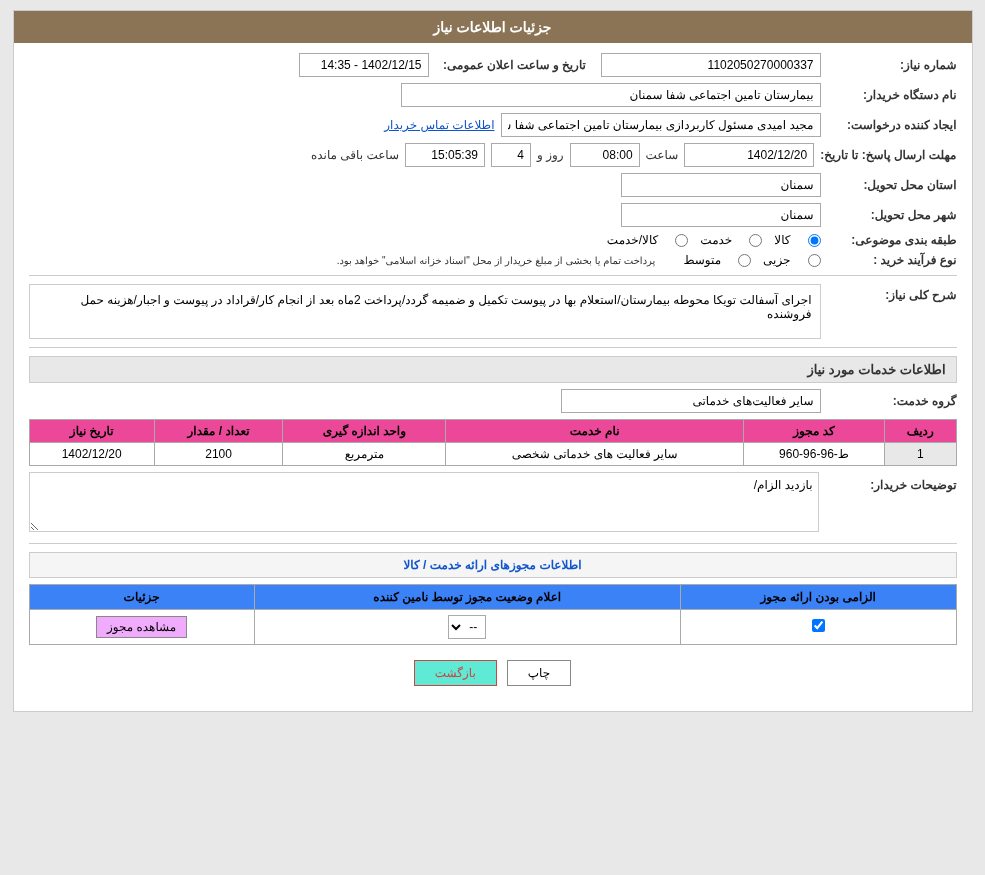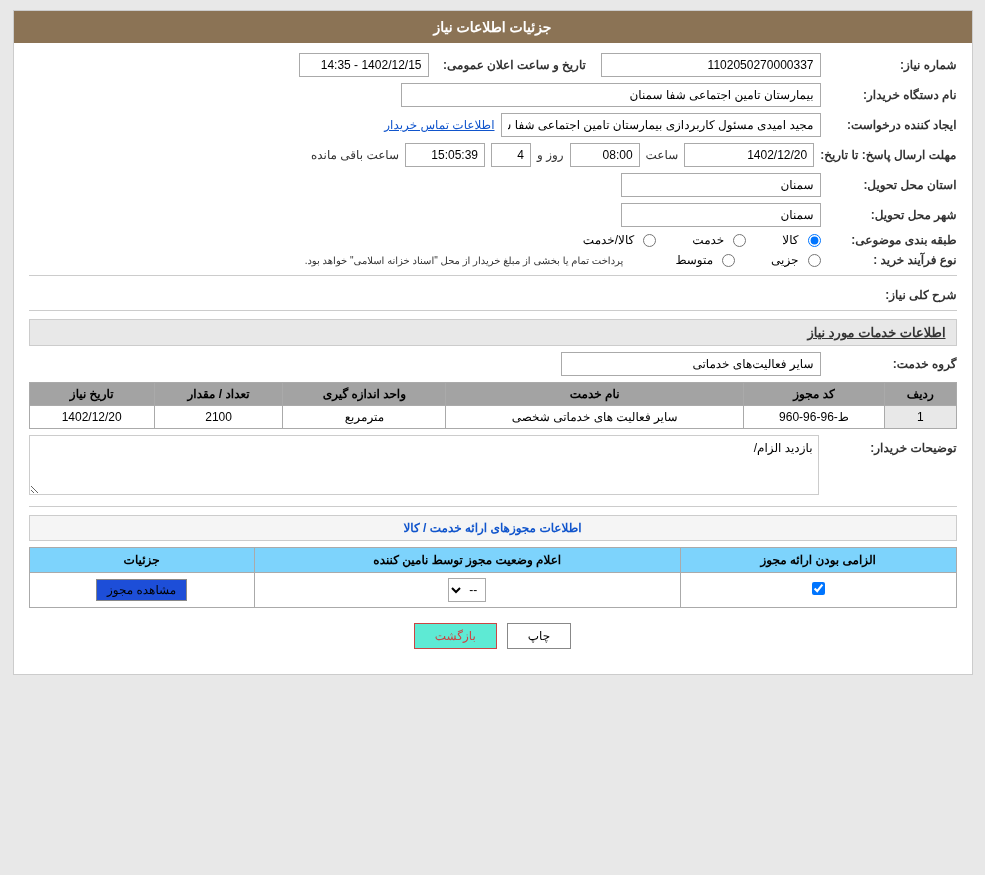--- a/index.html
+++ b/index.html
@@ -57,38 +57,37 @@
       font-size: 12px;
     }
     .section-header {
       background: #e8e8e8;
       border: 1px solid #ccc;
       padding: 5px 10px;
       font-weight: bold;
       font-size: 13px;
       margin: 0 0 6px 0;
       color: #333;
-      text-decoration: underline;
     }
     .divider {
       border: none;
       border-top: 1px solid #ccc;
       margin: 8px 0;
     }
     .table-section {
       margin: 6px 0;
     }
     table.data-table {
       width: 100%;
       border-collapse: collapse;
       font-size: 12px;
       direction: rtl;
     }
     table.data-table th {
-      background: #a3a3a3;
+      background: #ec4899;
       border: 1px solid #aaa;
       padding: 4px 8px;
       text-align: center;
       font-weight: bold;
     }
     table.data-table td {
       border: 1px solid #aaa;
       padding: 4px 8px;
       text-align: center;
     }
@@ -96,22 +95,21 @@
       background: #e8e8e8;
     }
     .radio-group {
       display: flex;
       gap: 12px;
       align-items: center;
     }
     .radio-item {
       display: flex;
       align-items: flex-end;
-      gap: 9px;
-      margin-left: 24px;
+      gap: 17px;
     }
     .buyer-desc-row {
       display: flex;
       gap: 8px;
       margin-bottom: 6px;
     }
     .buyer-desc-label {
       color: #333;
       font-weight: bold;
       white-space: nowrap;
@@ -144,33 +142,33 @@
       color: #1155CC;
       text-align: center;
       margin-bottom: 6px;
     }
     table.permit-table {
       width: 100%;
       border-collapse: collapse;
       font-size: 12px;
     }
     table.permit-table th {
-      background: #7dd3fc;
+      background: #3b82f6;
       border: 1px solid #aaa;
       padding: 5px 8px;
       text-align: center;
       font-weight: bold;
     }
     table.permit-table td {
       border: 1px solid #aaa;
       padding: 5px 8px;
       text-align: center;
     }
     .btn-view {
-      background: #1d4ed8;
+      background: #f0abfc;
       border: 1px solid #888;
       padding: 3px 10px;
       cursor: pointer;
       font-family: Tahoma, Arial, sans-serif;
       font-size: 12px;
     }
     .footer-buttons {
       display: flex;
       justify-content: center;
       gap: 10px;
@@ -286,20 +284,21 @@
           <span>متوسط</span>
         </div>
         <span style="color:#333; font-size:10px; margin-right:16px;">پرداخت تمام یا بخشی از مبلغ خریدار از محل "اسناد خزانه اسلامی" خواهد بود.</span>
       </div>
     </div>
 
     <hr class="divider">
 
     <div class="form-row" style="align-items:flex-start;">
       <span class="label-cell" style="padding-top:4px;">شرح کلی نیاز:</span>
+      <div style="flex:1; border:1px solid #ccc; padding:8px; min-height:55px; font-size:12px; direction:rtl; text-align:right; background:#fff;">اجرای آسفالت تویکا محوطه بیمارستان/استعلام بها در پیوست تکمیل و ضمیمه گردد/پرداخت 2ماه بعد از انجام کار/قراداد در پیوست و اجبار/هزینه حمل فروشنده</div>
     </div>
 
     <hr class="divider">
 
     <div class="section-header">اطلاعات خدمات مورد نیاز</div>
 
     <div class="form-row">
       <span class="label-cell">گروه خدمت:</span>
       <input class="input-box" type="text" style="width: 260px;" readonly="" value="سایر فعالیت‌های خدماتی">
     </div>

